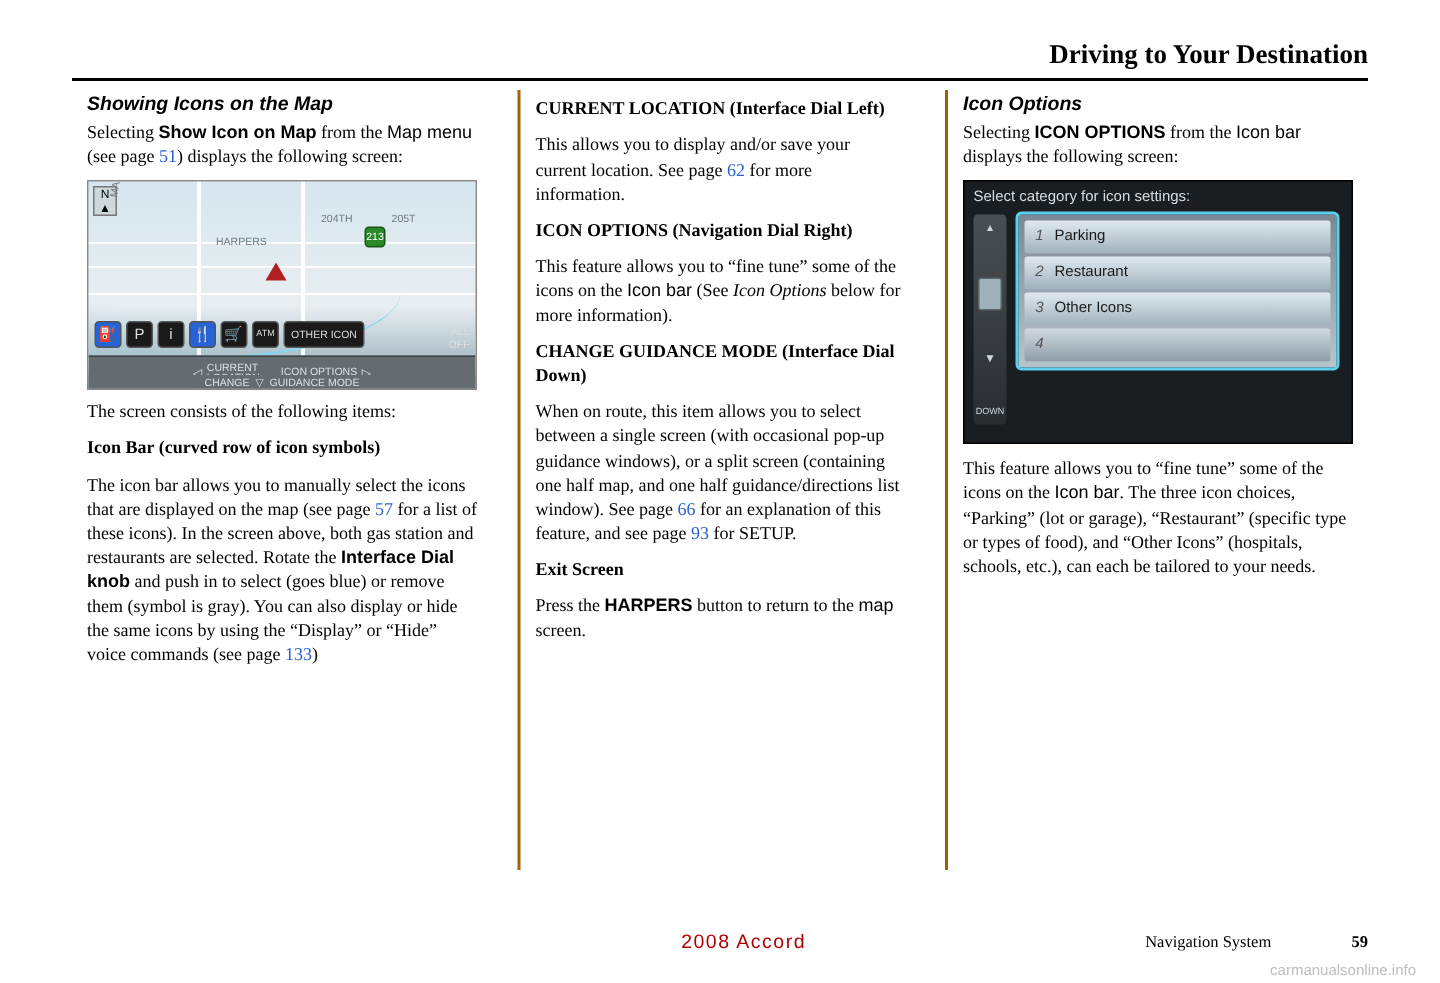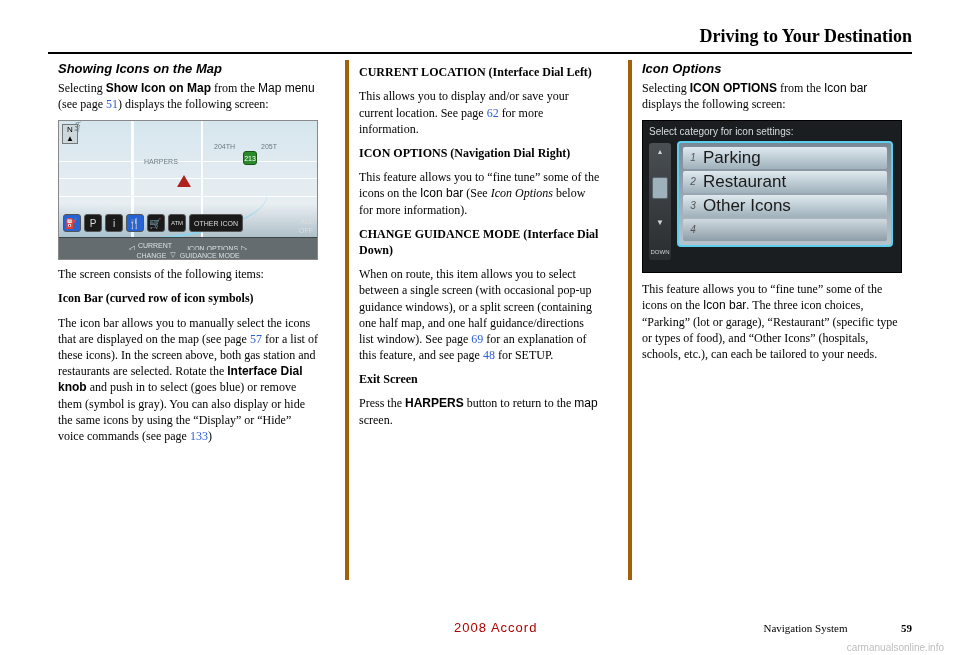--- a/index.html
+++ b/index.html
@@ -26,21 +26,21 @@
   }
   .columns {
     display: flex;
     gap: 17px;
     height: 520px;
   }
   .col {
     flex: 1;
     padding: 0 10px;
   }
-  .col + .col { border-left: 4px solid #a16207; }
+  .col + .col { border-left: 2px solid #a16207; }
   .subhead {
     font-weight: bold;
     font-style: italic;
     font-size: 13px;
     margin-bottom: 2px;
     font-family: Arial, sans-serif;
   }
   .subhead2 {
     font-weight: bold;
     font-style: italic;
@@ -122,42 +122,42 @@
     position:absolute;left:0;right:0;bottom:0;height:22px;
     background:#646c70;color:#d9e0e2;font:7px Arial;
     display:flex;align-items:center;justify-content:center;gap:14px;
     border-top:1px solid #3d4548;
   }
   .map-fig .bottombar .seg { display:flex;align-items:center;gap:3px; }
   .map-fig .bottombar .tri { font-size:8px; }
 
   
   .opt-fig {
-    width:260px;height:153px;background:#1a1e20;border:1px solid #000;
+    width:260px;height:176px;background:#1a1e20;border:1px solid #000;
     position:relative;margin:4px 0 8px;
     font-family:Arial,sans-serif;color:#fff;
   }
   .opt-fig .title {
     font-size:10px;color:#d7dce0;padding:4px 6px 2px;
   }
   .opt-fig .panel {
     position:absolute;left:34px;top:20px;right:8px;
     border:2px solid #5ad0ee;border-radius:4px;
     background:linear-gradient(180deg,#7b8895,#b8c4cd);
     padding:2px 0;
   }
   .opt-fig .row {
     height:22px;display:flex;align-items:center;
     margin:2px 4px;border-radius:2px;
     background:linear-gradient(180deg,#dfe9ef,#9fb1bb);
   }
   .opt-fig .row .num {
     width:20px;text-align:center;color:#555;font-size:10px;font-style:italic;
   }
-  .opt-fig .row .txt { color:#1a1a1a;font-size:17px; }
+  .opt-fig .row .txt { color:#1a1a1a;font-size:10px; }
   .opt-fig .row.blank { background:linear-gradient(180deg,#cfd9df,#8d9ea8); }
   .opt-fig .slider {
     position:absolute;left:6px;top:22px;width:22px;bottom:12px;
     background:linear-gradient(180deg,#4a4f53,#2a2d30);border-radius:3px;
     display:flex;flex-direction:column;align-items:center;justify-content:space-between;
     padding:4px 0;font-size:8px;color:#cfd6da;
   }
   .opt-fig .slider .thumb {
     width:16px;height:22px;background:#9fb1bb;border-radius:2px;border:1px solid #5a646a;
   }
@@ -244,21 +244,21 @@
       <span>This allows you to display and/or save your current location. See page </span><span class="link">62</span><span> for more information.</span>
     </p>
 
     <p class="mini-head">ICON OPTIONS (Navigation Dial Right)</p>
     <p>
       <span>This feature allows you to “fine tune” some of the icons on the </span><span class="sans">Icon bar</span><span> (See </span><em>Icon Options</em><span> below for more information).</span>
     </p>
 
     <p class="mini-head">CHANGE GUIDANCE MODE (Interface Dial Down)</p>
     <p>
-      <span>When on route, this item allows you to select between a single screen (with occasional pop-up guidance windows), or a split screen (containing one half map, and one half guidance/directions list window). See page </span><span class="link">69</span><span> for an explanation of this feature, and see page </span><span class="link">48</span><span> for SETUP.</span>
+      <span>When on route, this item allows you to select between a single screen (with occasional pop-up guidance windows), or a split screen (containing one half map, and one half guidance/directions list window). See page </span><span class="link">66</span><span> for an explanation of this feature, and see page </span><span class="link">93</span><span> for SETUP.</span>
     </p>
 
     <p class="mini-head">Exit Screen</p>
     <p>
       <span>Press the </span><span class="strong sans">HARPERS</span><span> button to return to the </span><span class="sans">map</span><span> screen.</span>
     </p>
   </div>
 
   <div class="col">
     <div class="subhead2">Icon Options</div>

